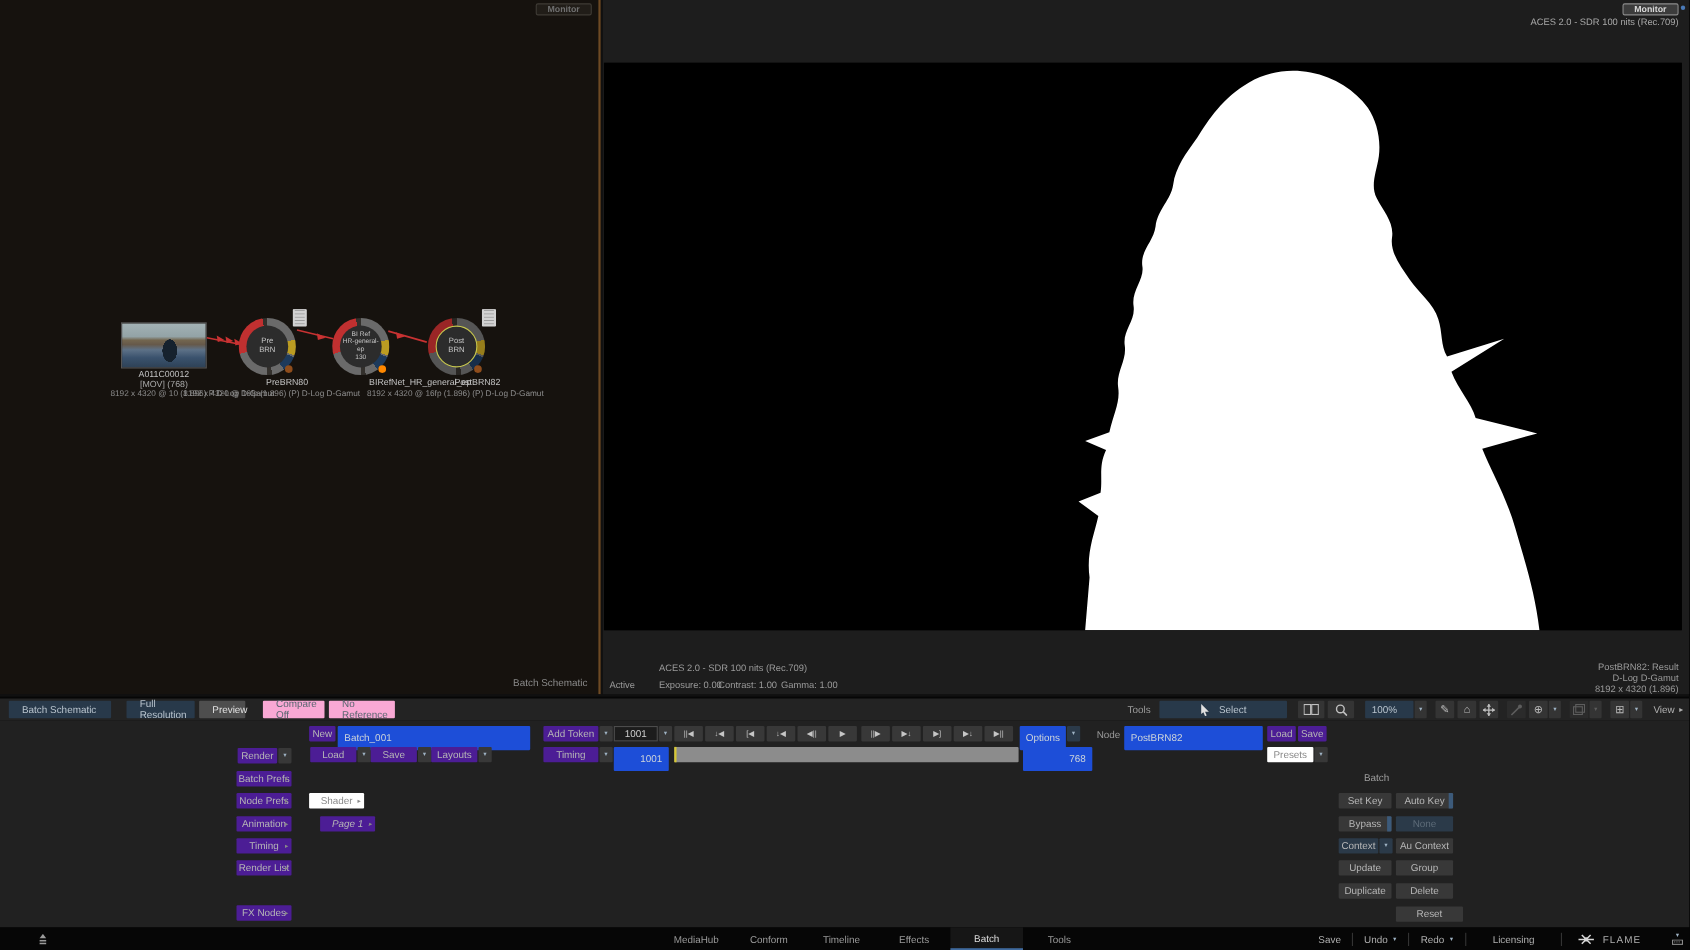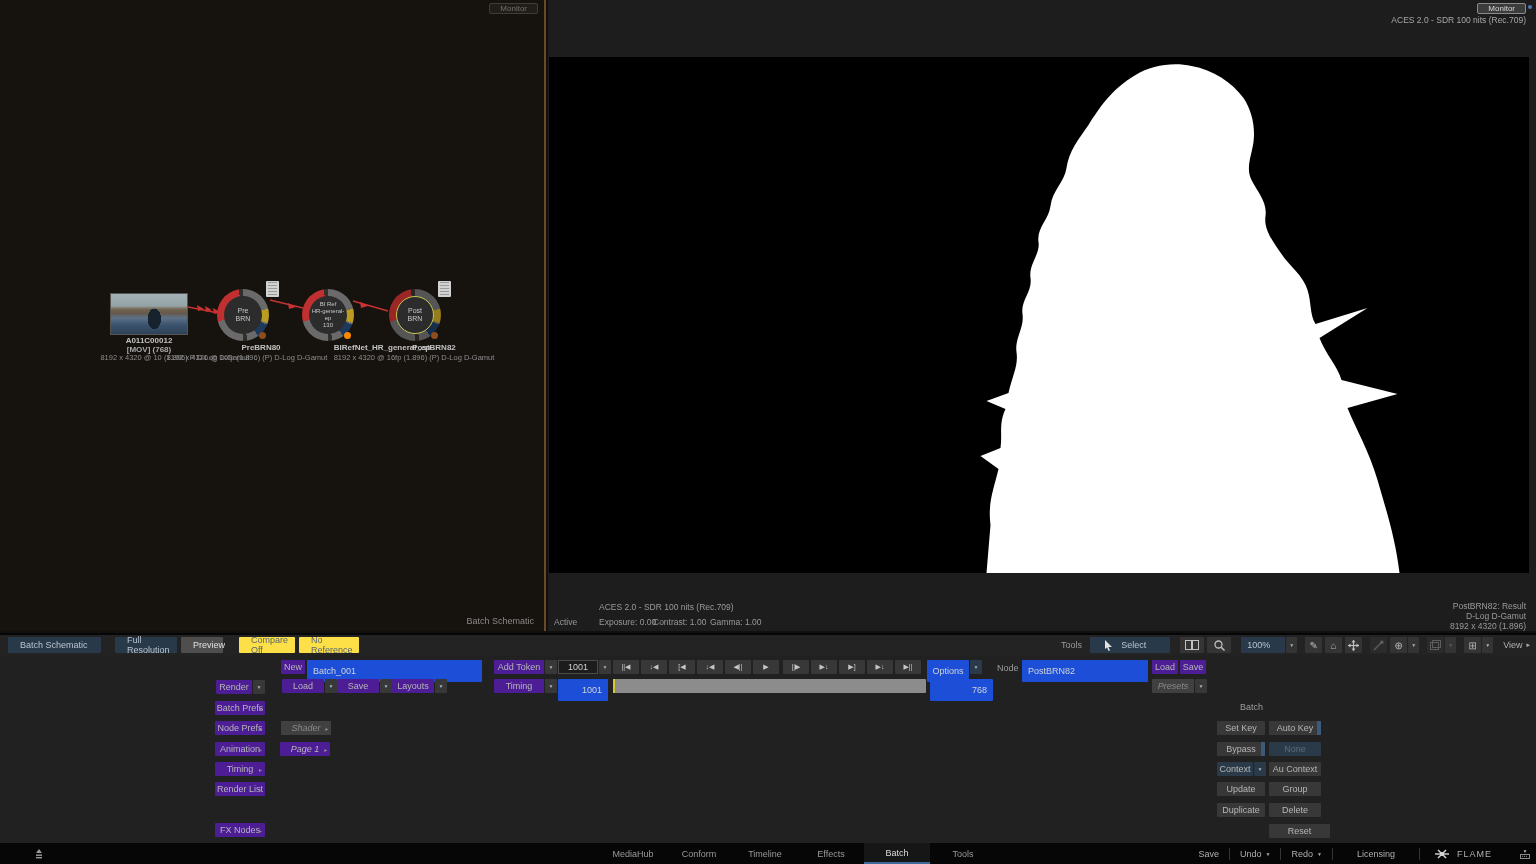--- a/index.html
+++ b/index.html
@@ -2,21 +2,21 @@
 <html><head>
 <meta charset="utf-8">
 <style>
   * { margin:0; padding:0; box-sizing:border-box; font-family:"Liberation Sans", sans-serif; }
   html,body { background:#000; }
   #app { position:relative; width:1536px; height:864px; background:#101010; overflow:hidden; }
   .abs { position:absolute; }
 
   
   #schematic { left:0; top:0; width:546px; height:631px; background:#16120e; border-right:2px solid #6e4a24; }
-  .monitor-tab { height:11px; padding:0 10px; font-size:8px; display:flex; align-items:center; border-radius:2px; }
+  .monitor-tab { height:11px; padding:0 10px; font-size:8px; display:flex; align-items:center; border-radius:2px;font-weight:bold; }
   #sch-monitor { right:6px; top:3px; color:#6f6f6f; border:1px solid #3f3b35; background:#211d18; }
   #sch-label { right:10px; bottom:5px; color:#8a8a8a; font-size:9px; }
 
   .clip-thumb { left:110px; top:293px; width:78px; height:42px; border:1px solid #555;
     background:
       radial-gradient(ellipse 11px 17px at 57% 62%, #16222e 0 60%, rgba(0,0,0,0) 61%),
       linear-gradient(180deg,#a3b2b5 0%,#93a3a6 30%,#73664f 38%,#66594a 48%,#5d7187 60%,#3a526d 78%,#2e4257 100%); }
 
   .node { width:52px; height:52px; }
   .node-ring { position:absolute; inset:0; border-radius:50%;
@@ -26,53 +26,53 @@
       conic-gradient(from 112deg, #1d3a5c 0 32deg, rgba(0,0,0,0) 32deg 360deg),
       conic-gradient(from 20deg, #6a6a6a 0 60deg, #33302c 60deg 70deg, #6a6a6a 70deg 150deg, #33302c 150deg 160deg, #6a6a6a 160deg 240deg, #33302c 240deg 250deg, #6a6a6a 250deg 330deg, #33302c 330deg 340deg, #6a6a6a 340deg 360deg); }
   .node-core { position:absolute; inset:7px; border-radius:50%; background:#2c2c2c;
     display:flex; flex-direction:column; align-items:center; justify-content:center;
     color:#c8c8c8; font-size:7px; line-height:8px; text-align:center; }
   .node-core.selected { border:1px solid #c6c64e; }
   .node-dot { position:absolute; right:3px; bottom:2px; width:7px; height:7px; border-radius:50%; background:#8f4d1c; }
   .node-dot.hot { background:#ff8800; }
   .doc-icon { position:absolute; left:49px; top:-8px; width:13px; height:16px; background:#d2d2d2; border-radius:1px;
     background-image:linear-gradient(#9a9a9a 1px, rgba(0,0,0,0) 1px); background-size:9px 3px; background-position:2px 4px; background-repeat:repeat-y; }
-  .node-label { position:absolute; transform:translateX(-50%); color:#c2c2c2; font-size:8px; white-space:nowrap;font-weight:bold; }
+  .node-label { position:absolute; transform:translateX(-50%); color:#c2c2c2; font-size:8px; white-space:nowrap; }
   .node-res { position:absolute; transform:translateX(-50%); color:#8d8d8d; font-size:7.5px; white-space:nowrap; }
 
   
   #viewer { left:548px; top:0; width:988px; height:631px; background:#1d1d1d; }
   #vw-monitor { right:10px; top:3px; color:#d8d8d8; border:1px solid #8a8a8a; background:#3c3c3c; }
   #vw-monitor-dot { right:4px; top:5px; width:4px; height:4px; border-radius:50%; background:#4a7ab8; }
   #vw-colorspace { right:10px; top:15px; color:#a8a8a8; font-size:8.5px; }
   #vimage { left:1px; top:57px; width:980px; height:516px; background:#000; }
   .vstat { color:#9a9a9a; font-size:8.5px; white-space:nowrap; }
   #vresult { right:10px; top:601px; text-align:right; color:#9a9a9a; font-size:8.5px; line-height:10px; }
 
   
   #toolbar { left:0; top:633px; width:1536px; height:22px; background:#232323; border-top:2px solid #060606;
     display:flex; align-items:center; }
   .tb-btn { height:16px; padding:0 12px; margin-left:4px; display:flex; align-items:center; font-size:9px;
     background:#373737; color:#b8b8b8; border-radius:1px; }
   .tb-blue { background:#28394a; color:#b9c4ce; }
   .tb-sel { background:#4e4e4e; color:#e0e0e0; }
-  .tb-dim { background:#fde047; color:#5a6671; }
+  .tb-dim { background:#f9a8d4; color:#5a6671; }
   .icon-btn { width:17px; height:16px; margin-left:3px; display:flex; align-items:center; justify-content:center;
     background:#343434; color:#b8b8b8; font-size:10px; border-radius:1px; }
   .icon-dim { color:#5d5d5d; background:#2b2b2b; }
   .caret-btn { width:11px; height:16px; margin-left:1px; display:flex; align-items:center; justify-content:center;
     background:#343434; color:#9fb3c4; font-size:5px; border-radius:1px; }
 
   
   #controls { left:0; top:655px; width:1536px; height:188px; background:#212121; }
   .c-btn { height:14px; display:flex; align-items:center; justify-content:center; background:#4c1d95; color:#b6b6b6;
     font-size:9px; border-radius:1px; }
   .c-field { height:14px; display:flex; align-items:center; background:#1d4ed8; color:#cdd4da; font-size:9px; padding:11px 6px; border-radius:1px; }
   .c-caret { width:12px; height:14px; display:flex; align-items:center; justify-content:center; background:#383838; color:#9fb3c4; font-size:5px; border-radius:1px; }
-  .c-dim { background:#404040; color:#8a8a8a;font-style:italic; }
+  .c-dim { background:#ffffff; color:#8a8a8a; }
   .submenu-arrow { position:absolute; right:3px; font-size:6px; color:#8a8a8a; }
   .t-btn { width:26px; height:14px; display:flex; align-items:center; justify-content:center; background:#383838; color:#c6c6c6; font-size:7px; border-radius:1px; margin-right:2px; }
   #timebar { background:#8c8c8c; border-radius:1px; }
   #timebar-marker { position:absolute; left:0; top:0; width:2px; height:100%; background:#d8c830; }
   .bp-btn { position:absolute; height:14px; display:flex; align-items:center; justify-content:center; background:#383838; color:#b6b6b6; font-size:9px; border-radius:1px; }
   .bp-blue { background:#2b3a49; }
   .blue-strip { position:absolute; right:0; top:0; width:4px; height:100%; background:#3c5a7a; border-radius:0 1px 1px 0; }
 
   
   #bottombar { left:0; top:843px; width:1536px; height:21px; background:#060606; display:flex; align-items:stretch; }
@@ -180,21 +180,21 @@
 
   <div id="toolbar" class="abs">
     <div class="tb-btn tb-blue" style="margin-left:8px;width:93px">Batch Schematic</div>
     <div class="tb-btn tb-blue" style="margin-left:14px;width:62px">Full Resolution</div>
     <div class="tb-btn tb-sel" style="width:42px">Preview</div>
     <div class="tb-btn tb-dim" style="margin-left:16px;width:56px">Compare Off</div>
     <div class="tb-btn tb-dim" style="width:60px">No Reference</div>
 
     <div style="margin-left:auto;display:flex;align-items:center;margin-right:6px">
       <span style="color:#9a9a9a;font-size:9px;margin-right:8px">Tools</span>
-      <div class="tb-btn tb-blue" style="margin-left:0;width:80px;justify-content:flex-start;gap:8px;padding:0 14px">
+      <div class="tb-btn tb-blue" style="margin-left:0;width:116px;justify-content:center;gap:8px;padding:0 14px">
         <svg width="9" height="11" viewBox="0 0 9 11">
             <path d="M1,0 L8,7 L4.5,7 L6,10.5 L4.5,11 L3,7.5 L1,9 Z" fill="#e0e0e0"></path>
           </svg>
         <span>Select</span>
       </div>
       <div class="icon-btn" style="width:24px;margin-left:10px">
         <svg width="14" height="10">
             <rect x="0.5" y="0.5" width="6" height="9" fill="none" stroke="#c0c0c0"></rect>
             <rect x="7.5" y="0.5" width="6" height="9" fill="none" stroke="#c0c0c0"></rect>
           </svg>
@@ -331,21 +331,21 @@
       </div>
     <div class="abs c-btn" style="left:215px;top:168px;width:50px">
         <span>FX Nodes</span>
         <span class="submenu-arrow">▸</span>
       </div>
 
     <div class="abs c-btn c-dim" style="left:281px;top:66px;width:50px">
         <span>Shader</span>
         <span class="submenu-arrow">▸</span>
       </div>
-    <div class="abs c-btn" style="left:280px;top:87px;width:50px;font-style:italic">
+    <div class="abs c-btn" style="left:291px;top:87px;width:50px;font-style:italic">
         <span>Page 1</span>
         <span class="submenu-arrow">▸</span>
       </div>
 
     <div class="abs" style="left:1240px;top:47px;color:#9e9e9e;font-size:9px">Batch</div>
     <div class="bp-btn" style="left:1217px;top:66px;width:48px">Set Key</div>
     <div class="bp-btn" style="left:1269px;top:66px;width:52px">
         <span>Auto Key</span>
         <span class="blue-strip"></span>
       </div>

